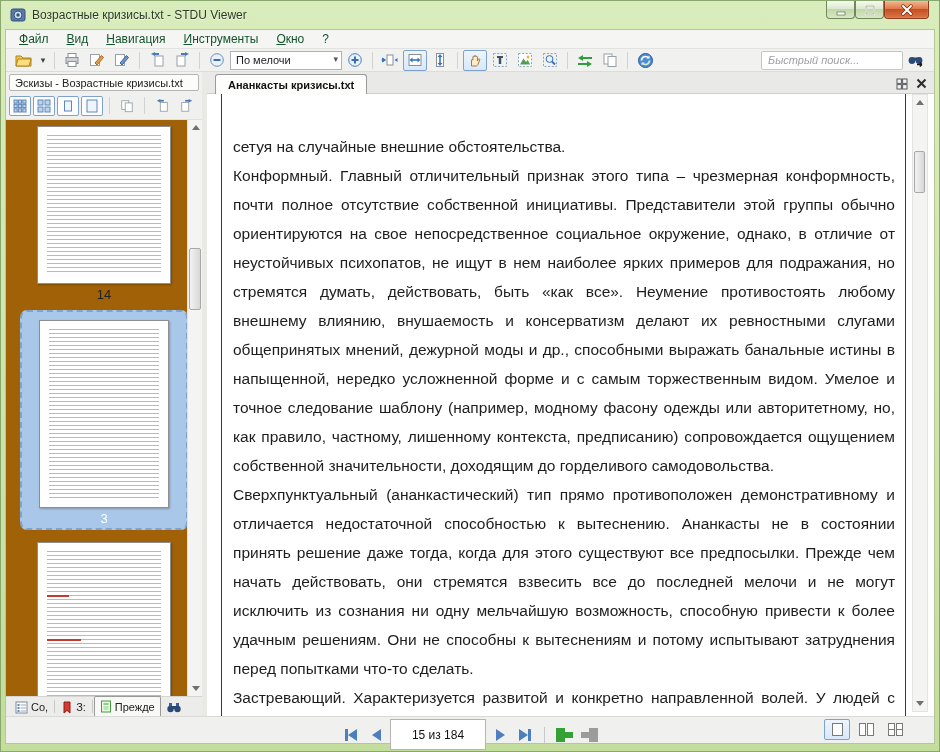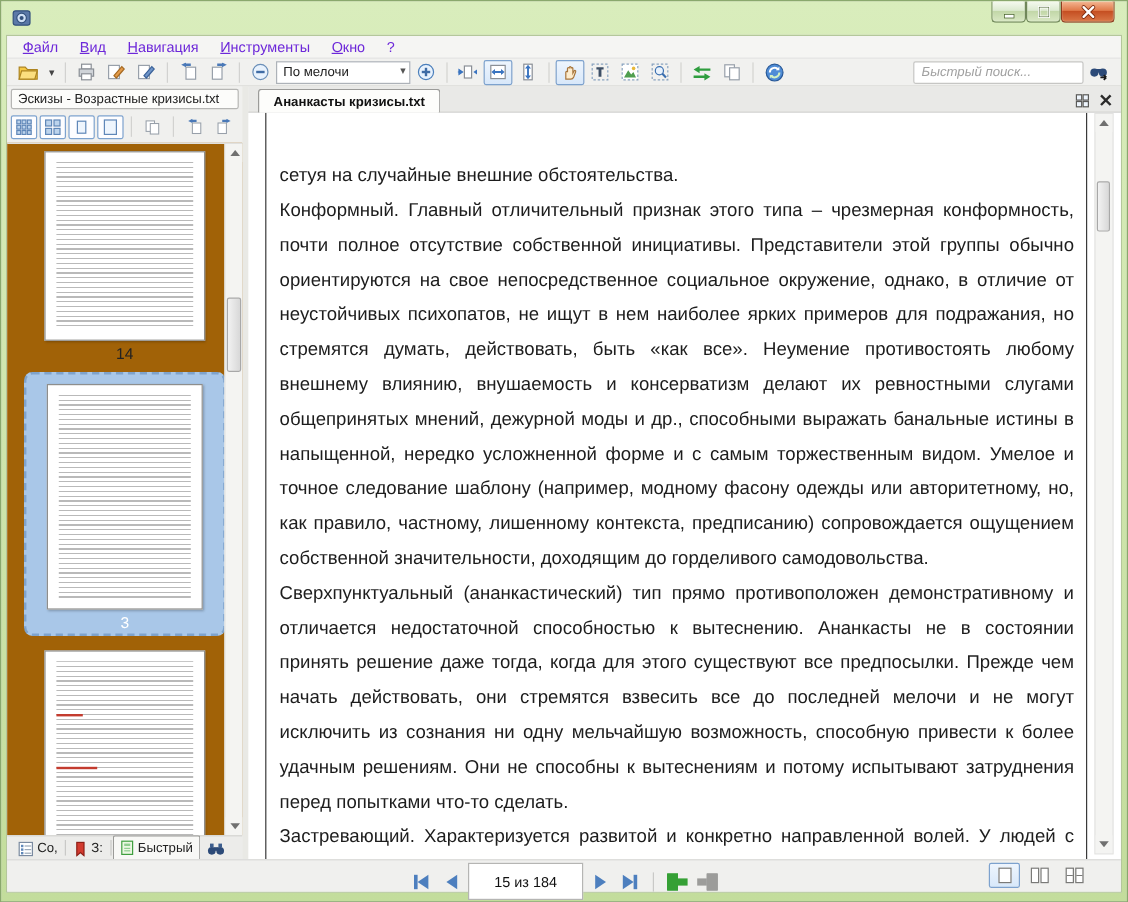--- a/index.html
+++ b/index.html
@@ -10,21 +10,21 @@
   .title-ico{position:absolute;left:9px;top:6px;width:16px;height:16px;}
   .title-text{position:absolute;left:31px;top:7px;font-size:12px;color:#2c3a24;text-shadow:0 1px 1px rgba(255,255,255,.7);}
   .winbtns{position:absolute;right:10px;top:0;display:flex;}
   .wbtn{height:18px;border:1px solid #70875a;border-top:none;display:flex;align-items:center;justify-content:center;border-radius:0 0 4px 4px;box-shadow:inset 0 0 1px rgba(255,255,255,.8);}
   .wbtn.min,.wbtn.max{width:29px;background:linear-gradient(#f6faf0,#dcead0 45%,#c2d7a8 50%,#d9e8c4);}
   .wbtn.close{width:45px;background:linear-gradient(#f4b793,#e07a4a 45%,#c54f22 50%,#d97747);border-color:#8e3b1e;}
   
   .client{position:absolute;left:4px;right:4px;top:28px;bottom:7px;background:#f0f0ee;border:1px solid #b4c79b;}
   
   .menubar{position:absolute;left:0;top:0;right:0;height:19px;background:#f5f5f3;border-bottom:1px solid #e2e2e0;display:flex;align-items:center;padding-left:4px;}
-  .mi{display:inline-block;font-size:12px;color:#6d28d9;padding:2px 9px;}
+  .mi{display:inline-block;font-size:12px;color:#14532d;padding:2px 9px;}
   .mi::first-letter{text-decoration:underline;}
   .mi.noul::first-letter{text-decoration:none;}
   
   .toolbar{position:absolute;left:0;top:19px;right:0;height:23px;background:#f1f1ef;border-bottom:1px solid #dcdcda;display:flex;align-items:center;padding:0 6px;gap:1px;}
   .tbtn{width:24px;height:21px;display:flex;align-items:center;justify-content:center;border:1px solid transparent;border-radius:2px;flex:none;}
   .tbtn.sel{border-color:#7da2ce;background:linear-gradient(#eef5fd,#d8e8fa);}
   .tsep{width:1px;height:17px;background:#d2d2d0;margin:0 4px;flex:none;}
   .caret{font-size:9px;color:#444;width:10px;text-align:center;}
   .combo{width:112px;height:19px;background:#fff;border:1px solid #adb2b8;display:flex;align-items:center;font-size:11px;padding-left:5px;color:#222;flex:none;position:relative;}
   .combo .cArr{position:absolute;right:3px;top:2px;font-size:9px;color:#555;}
@@ -95,20 +95,21 @@
 <div class="window">
 
   <div class="titlebar">
     <span class="title-ico">
       <svg width="16" height="16" viewBox="0 0 16 16">
           <rect x="1" y="2" width="14" height="12" rx="2" fill="#5b79a8" stroke="#33517d"></rect>
           <circle cx="8" cy="8" r="4" fill="#cfe0f5" stroke="#33517d"></circle>
           <circle cx="8" cy="8" r="1.7" fill="#33517d"></circle>
         </svg>
     </span>
+    <span class="title-text">Возрастные кризисы.txt - STDU Viewer</span>
     <div class="winbtns">
       <div class="wbtn min">
           <svg width="14" height="14" viewBox="0 0 14 14">
             <rect x="3" y="9" width="8" height="3" fill="#fff" stroke="#49632e" stroke-width=".6"></rect>
           </svg>
         </div>
       <div class="wbtn max">
           <svg width="14" height="14" viewBox="0 0 14 14">
             <rect x="3" y="3" width="8" height="8" fill="none" stroke="#fff" stroke-width="2"></rect>
             <rect x="3" y="3" width="8" height="8" fill="none" stroke="#49632e" stroke-width=".5"></rect>
@@ -398,21 +399,21 @@
             <span>З:</span>
           </div>
           <div class="sbtabsep"></div>
           <div class="sbtab active">
             <svg width="12" height="13" viewBox="0 0 12 13">
                 <rect x="1.5" y="1" width="9" height="11" fill="#eaf7e2" stroke="#3f9e3f"></rect>
                 <rect x="3.5" y="3" width="5" height="2" fill="#8fce8f"></rect>
                 <rect x="3.5" y="6.5" width="5" height="1" fill="#8fce8f"></rect>
                 <rect x="3.5" y="8.5" width="5" height="1" fill="#8fce8f"></rect>
               </svg>
-            <span>Быстрый</span>
+            <span>Прежде</span>
           </div>
           <div class="sbtab">
             <svg width="16" height="13" viewBox="0 0 16 13">
                 <circle cx="4.5" cy="8" r="3.2" fill="#2c4a78"></circle>
                 <circle cx="11.5" cy="8" r="3.2" fill="#2c4a78"></circle>
                 <rect x="6" y="5" width="4" height="3" fill="#2c4a78"></rect>
                 <rect x="3" y="2" width="3" height="3" fill="#3c5d8e"></rect>
                 <rect x="10" y="2" width="3" height="3" fill="#3c5d8e"></rect>
               </svg>
           </div>

